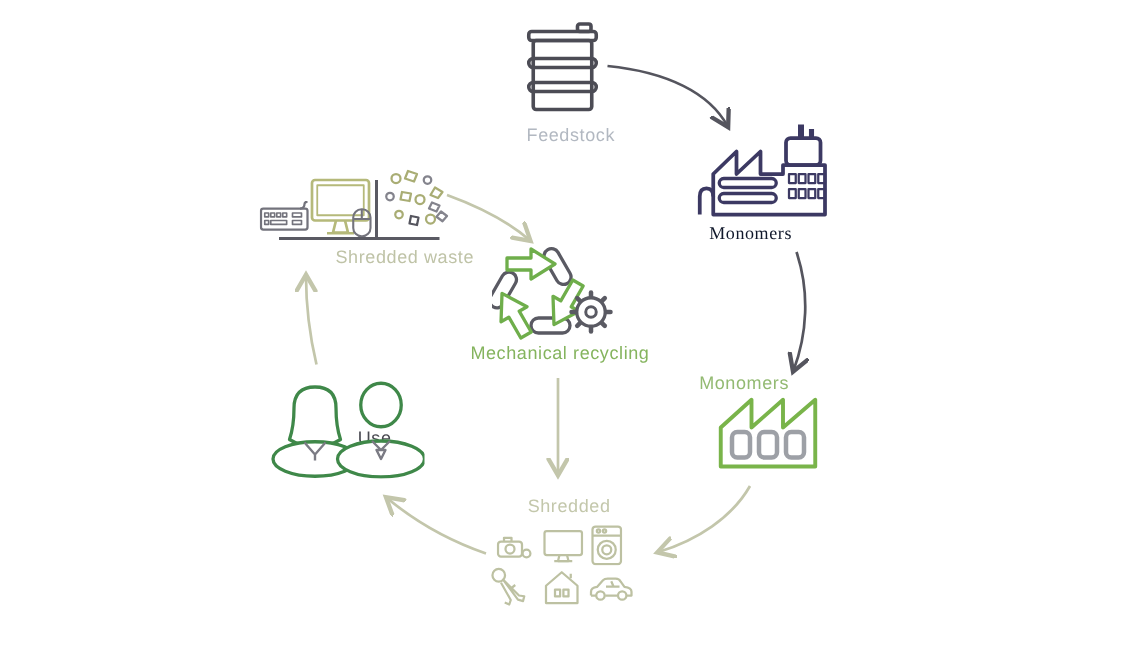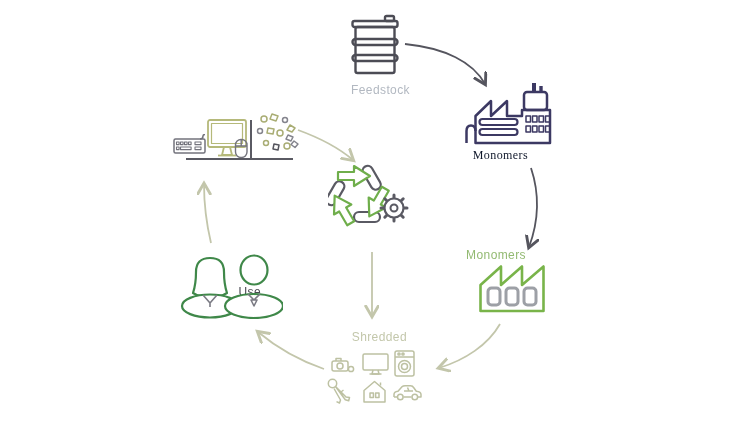--- a/index.html
+++ b/index.html
@@ -198,20 +198,21 @@
       <circle cx="8" cy="21" r="2.5" stroke="#84848d"></circle>
       <path d="M16,18 l6,1 -1,5 -6,-1 Z" stroke="#a9ad74"></path>
       <circle cx="28" cy="23" r="3" stroke="#a9ad74"></circle>
       <path d="M36,25 l5,2 -2,4 -5,-2 Z" stroke="#84848d"></path>
       <circle cx="14" cy="33" r="2.5" stroke="#a9ad74"></circle>
       <path d="M22,34 l5,1 -1,5 -5,-1 Z" stroke="#55555e"></path>
       <circle cx="35" cy="36" r="3" stroke="#a9ad74"></circle>
       <path d="M42,31 l4,3 -3,3.5 -4,-3 Z" stroke="#84848d"></path>
     </g>
   </svg>
+  <div class="label lbl-shredded">Shredded waste</div>
 
   <svg class="abs" style="left:328px;top:164px;" width="84" height="66" viewBox="0 0 84 66">
 
     <g stroke="#5a5a63" stroke-width="2.2" fill="#fff">
       <rect x="8" y="6" width="26" height="10" rx="5" transform="rotate(60,30,32)"></rect>
       <rect x="8" y="6" width="26" height="10" rx="5" transform="rotate(180,30,32)"></rect>
       <rect x="8" y="6" width="26" height="10" rx="5" transform="rotate(300,30,32)"></rect>
     </g>
 
     <g stroke="#6fae4b" stroke-width="2.2" fill="#fff" stroke-linejoin="round">
@@ -228,14 +229,15 @@
           <path d="M59.3,50.7 L56.8,53.2"></path>
         <path d="M56.5,44 L53,44"></path>
           <path d="M59.3,37.3 L56.8,34.8"></path>
         <path d="M66,34.5 L66,31"></path>
           <path d="M72.7,37.3 L75.2,34.8"></path>
       </g>
       <circle cx="66" cy="44" r="9.5" stroke-width="2.2"></circle>
       <circle cx="66" cy="44" r="3.5" stroke-width="2" fill="none"></circle>
     </g>
   </svg>
+  <div class="label lbl-recycling">Mechanical recycling</div>
 
 </div>
 
 </body></html>

